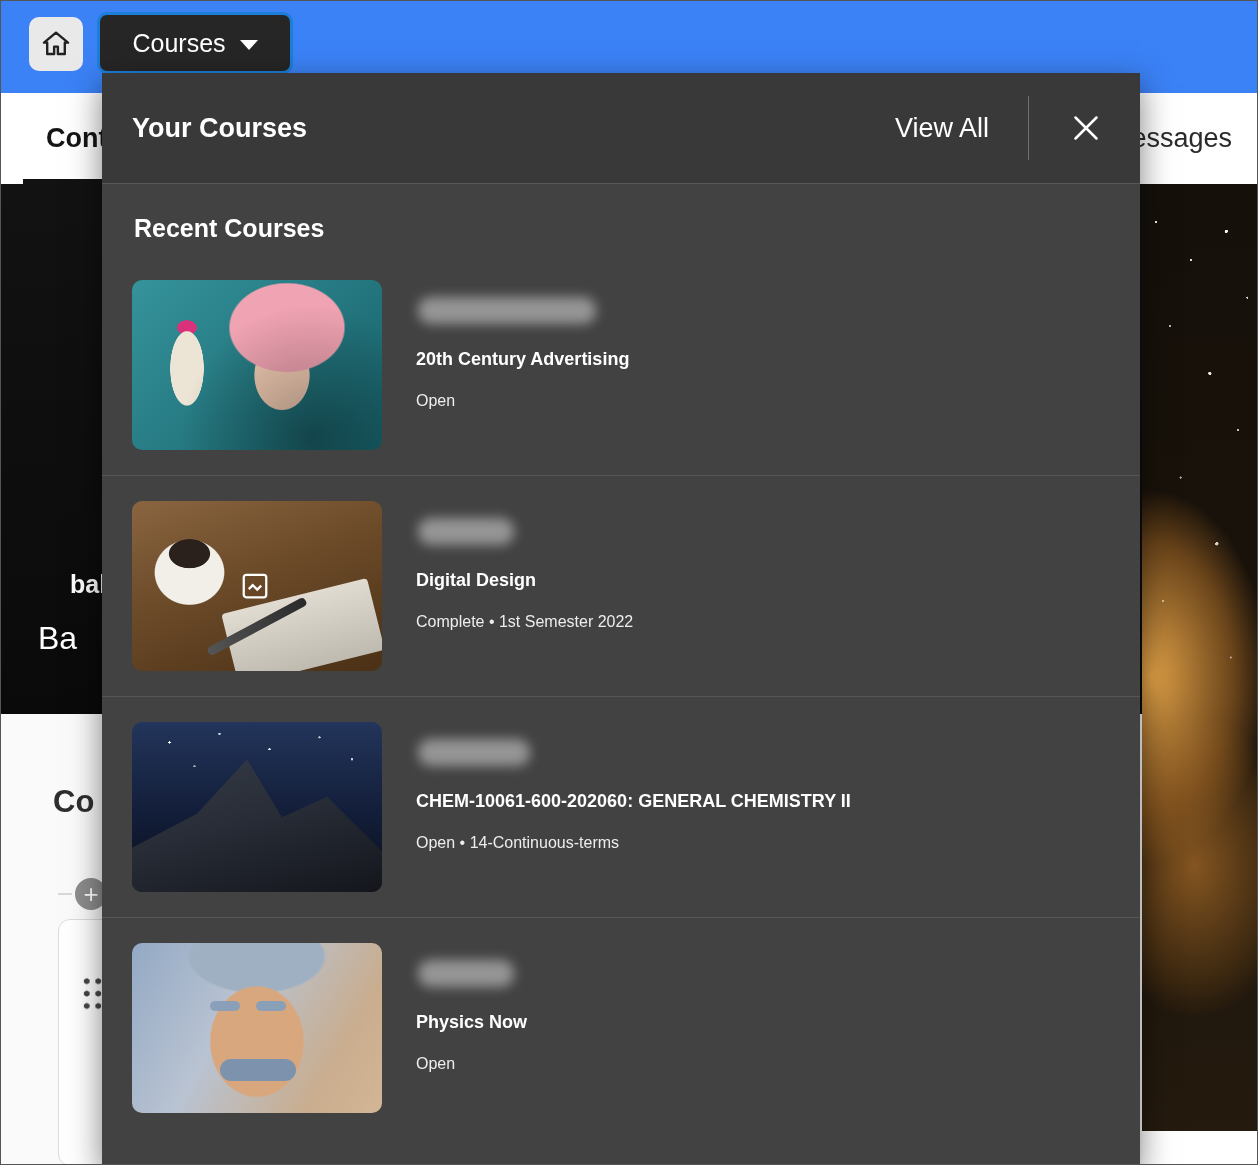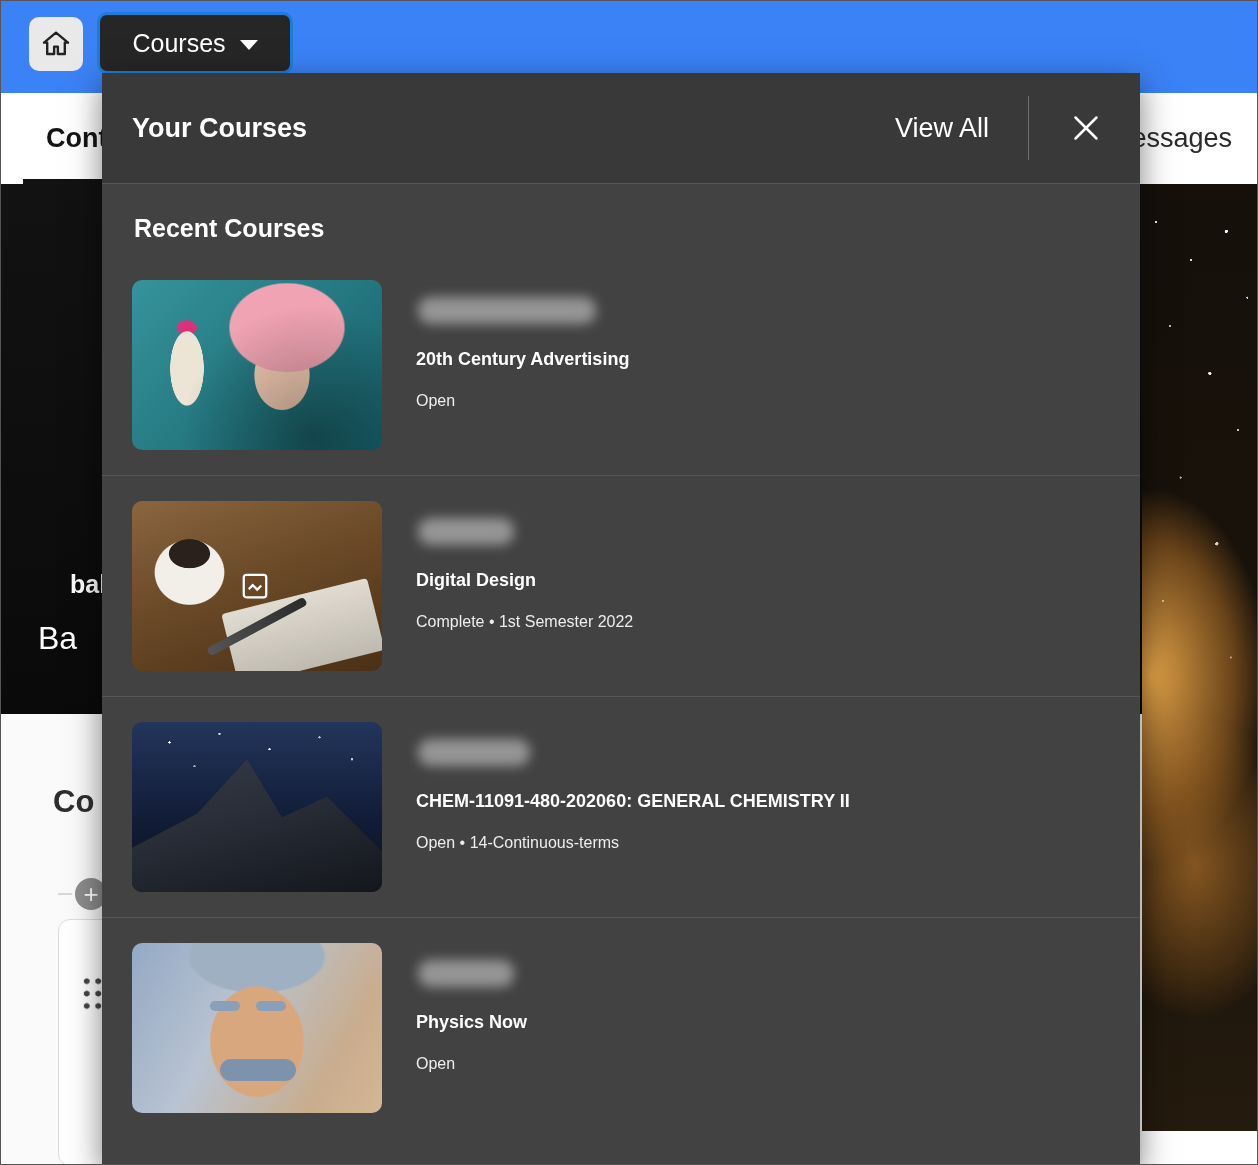--- a/index.html
+++ b/index.html
@@ -291,21 +291,21 @@
         <div class="redacted bw2"></div>
         <h3 class="course-title">Digital Design</h3>
         <div class="course-status">Complete • 1st Semester 2022</div>
       </div>
     </article>
 
     <article class="course-row">
       <div class="thumb thumb-night"></div>
       <div class="info">
         <div class="redacted bw3"></div>
-        <h3 class="course-title">CHEM-11091-480-202060: GENERAL CHEMISTRY II</h3>
+        <h3 class="course-title">CHEM-10061-600-202060: GENERAL CHEMISTRY II</h3>
         <div class="course-status">Open • 14-Continuous-terms</div>
       </div>
     </article>
 
     <article class="course-row">
       <div class="thumb thumb-einstein"></div>
       <div class="info">
         <div class="redacted bw4"></div>
         <h3 class="course-title">Physics Now</h3>
         <div class="course-status">Open</div>

